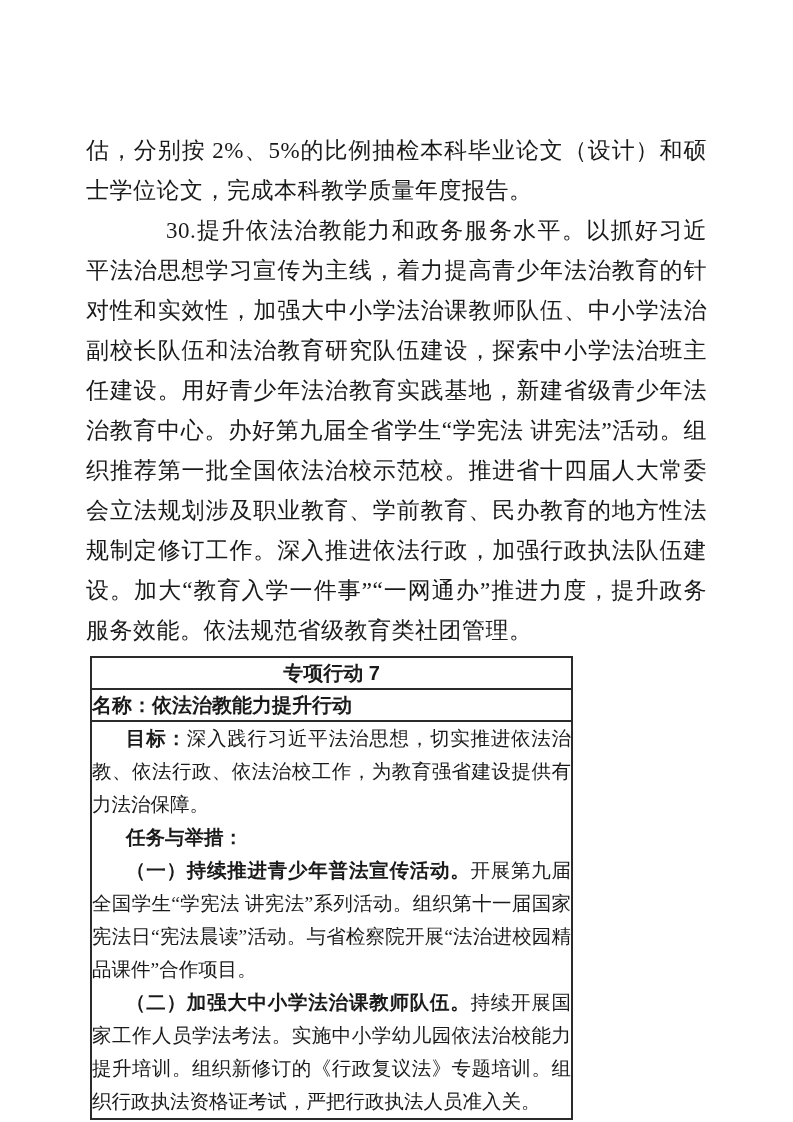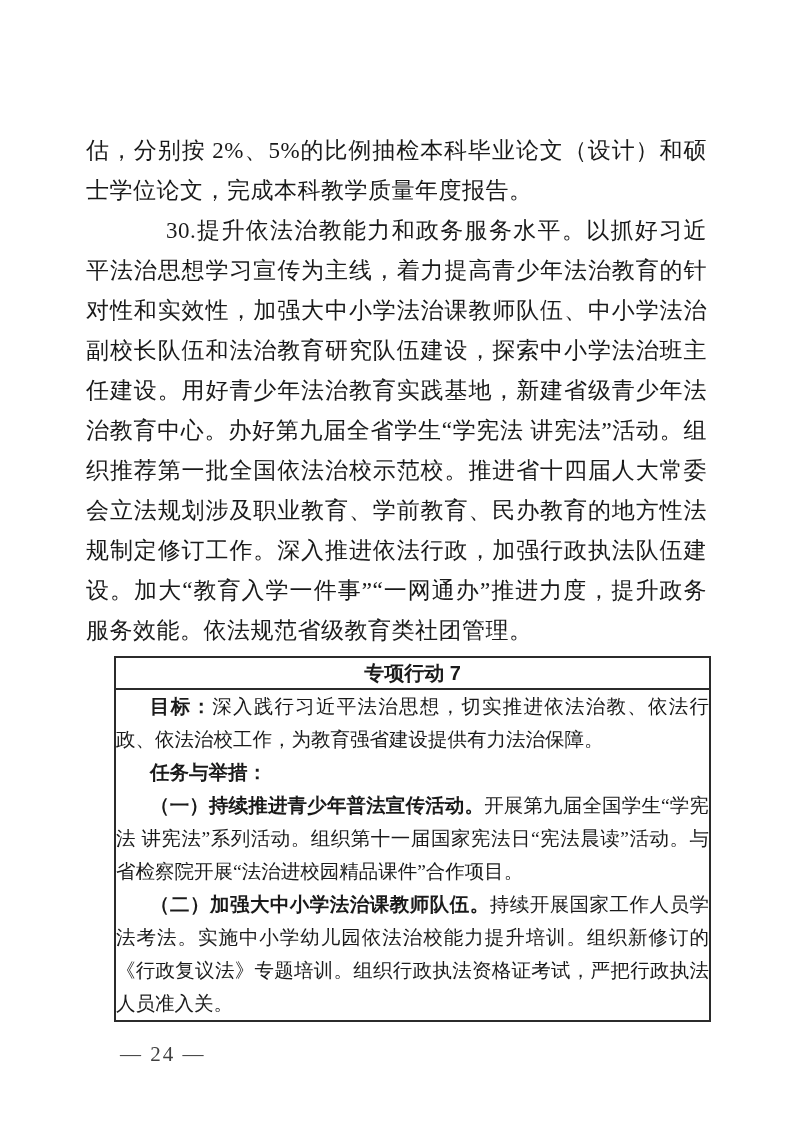--- a/index.html
+++ b/index.html
@@ -27,22 +27,22 @@
     line-height: 40px;
     text-align: justify;
     text-justify: inter-character;
     letter-spacing: 0.5px;
   }
   .indent-lg {
     text-indent: 80px;
   }
   
   .action-table {
-    width: 597px;
-    margin: 5px 0 0 28px;
+    width: 483px;
+    margin: 5px 0 0 4px;
     border-collapse: collapse;
     table-layout: fixed;
   }
   .action-table td {
     border: 2px solid #2b2b2b;
     padding: 0;
   }
   .tbl-title-cell {
     height: 30px;
     text-align: center;
@@ -97,20 +97,23 @@
     <p class="body-para">估，分别按 2%、5%的比例抽检本科毕业论文（设计）和硕士学位论文，完成本科教学质量年度报告。</p>
     <p class="body-para indent-lg">30.提升依法治教能力和政务服务水平。以抓好习近平法治思想学习宣传为主线，着力提高青少年法治教育的针对性和实效性，加强大中小学法治课教师队伍、中小学法治副校长队伍和法治教育研究队伍建设，探索中小学法治班主任建设。用好青少年法治教育实践基地，新建省级青少年法治教育中心。办好第九届全省学生“学宪法 讲宪法”活动。组织推荐第一批全国依法治校示范校。推进省十四届人大常委会立法规划涉及职业教育、学前教育、民办教育的地方性法规制定修订工作。深入推进依法行政，加强行政执法队伍建设。加大“教育入学一件事”“一网通办”推进力度，提升政务服务效能。依法规范省级教育类社团管理。</p>
   </div>
 
   <table class="action-table">
     <tbody>
       <tr>
         <td class="tbl-title-cell">专项行动 7</td>
       </tr>
       <tr>
+        <td class="tbl-name-cell">名称：依法治教能力提升行动</td>
+      </tr>
+      <tr>
         <td class="tbl-content-cell">
           <p class="cell-para"><span class="label-bold">目标：</span><span>深入践行习近平法治思想，切实推进依法治教、依法行政、依法治校工作，为教育强省建设提供有力法治保障。</span></p>
           <p class="cell-para"><span class="label-bold">任务与举措：</span></p>
           <p class="cell-para"><span class="lead-bold">（一）持续推进青少年普法宣传活动。</span><span>开展第九届全国学生“学宪法 讲宪法”系列活动。组织第十一届国家宪法日“宪法晨读”活动。与省检察院开展“法治进校园精品课件”合作项目。</span></p>
           <p class="cell-para"><span class="lead-bold">（二）加强大中小学法治课教师队伍。</span><span>持续开展国家工作人员学法考法。实施中小学幼儿园依法治校能力提升培训。组织新修订的《行政复议法》专题培训。组织行政执法资格证考试，严把行政执法人员准入关。</span></p>
         </td>
       </tr>
     </tbody>
   </table>
 

